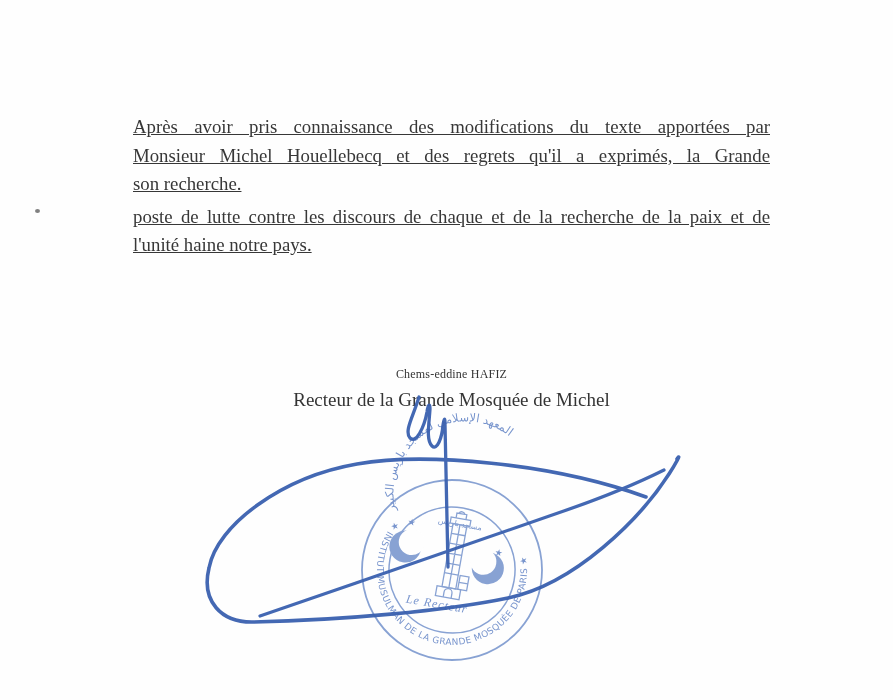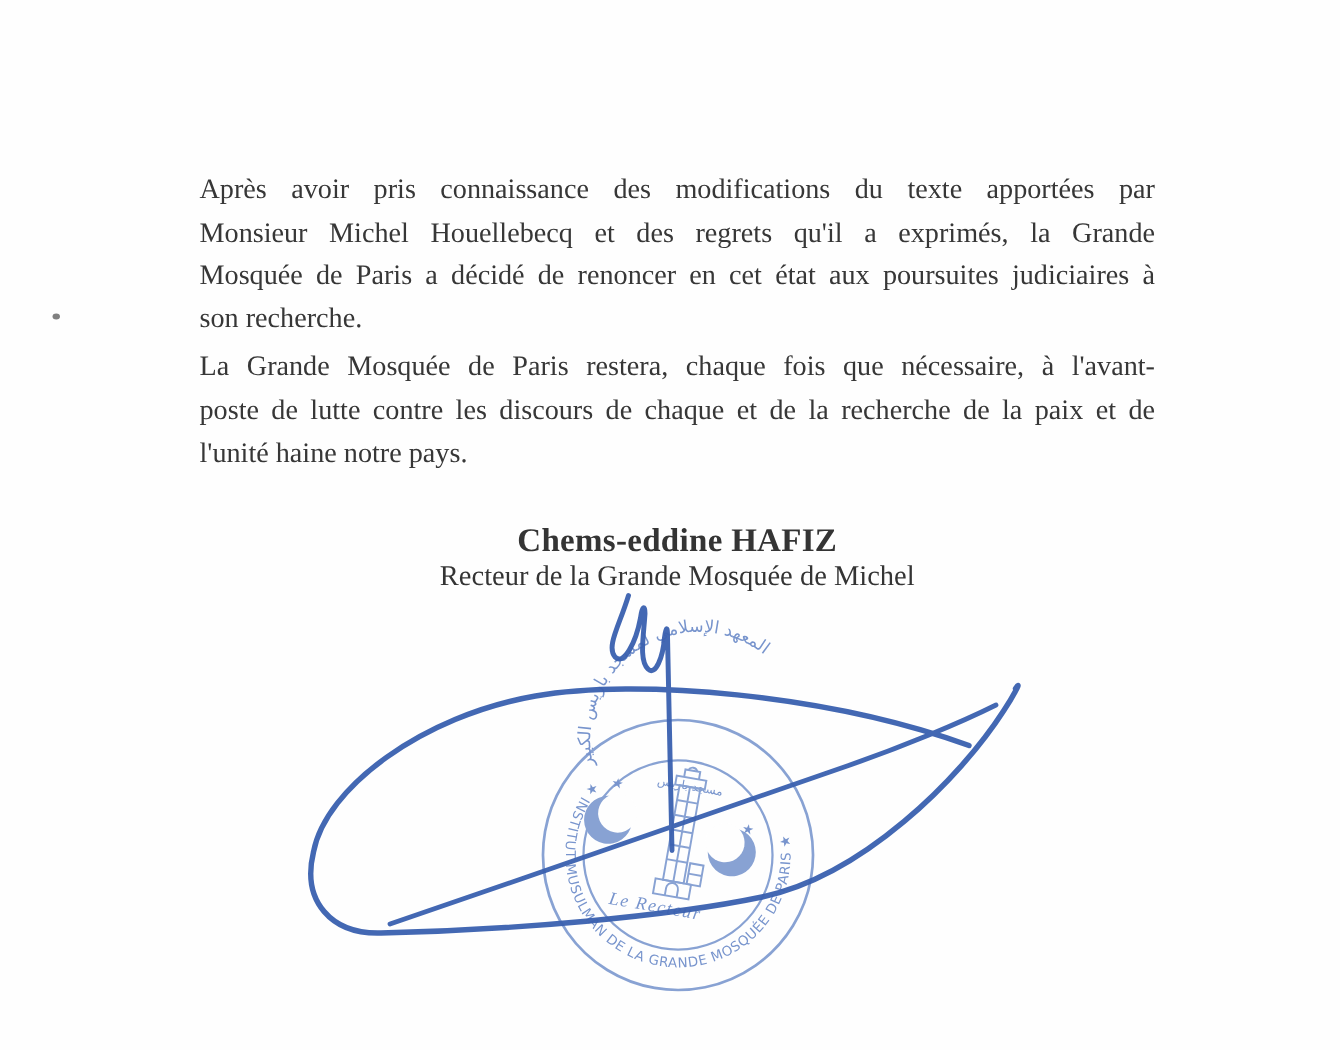--- a/index.html
+++ b/index.html
@@ -12,37 +12,39 @@
     font-family: "Liberation Serif", "DejaVu Serif", serif;
   }
   .text-col {
     position: absolute;
     left: 133px;
     top: 113px;
     width: 637px;
     color: #373737;
     font-size: 18.8px;
     line-height: 28.6px;
+    text-decoration: underline;
   }
   .para { margin: 0 0 4px 0; }
   .jline { text-align: justify; text-align-last: justify; }
   .jline.last { text-align-last: left; }
   .sig-block {
     position: absolute;
     left: 133px;
     top: 347px;
     width: 637px;
     text-align: center;
     color: #343434;
   }
   .sig-name {
-    font-weight: bold;
-    font-size: 22px;
+    font-weight: normal;
+    font-size: 12px;
     line-height: 25px;
     letter-spacing: 0.2px;
+    margin-top: 15px;
   }
   .sig-title {
     font-size: 19px;
     line-height: 26px;
   }
   .speck {
     position: absolute;
     left: 35px;
     top: 209px;
     width: 5px;
@@ -84,25 +86,23 @@
 <body>
 
 <div class="page">
 
   <div class="speck"></div>
 
   <div class="text-col">
     <div class="para">
       <div class="jline">Après avoir pris connaissance des modifications du texte apportées par</div>
       <div class="jline">Monsieur Michel Houellebecq et des regrets qu'il a exprimés, la Grande</div>
-      <div class="jline">Mosquée de Paris a décidé de renoncer en cet état aux poursuites judiciaires à</div>
       <div class="jline last">son recherche.</div>
     </div>
     <div class="para">
-      <div class="jline">La Grande Mosquée de Paris restera, chaque fois que nécessaire, à l'avant-</div>
       <div class="jline">poste de lutte contre les discours de chaque et de la recherche de la paix et de</div>
       <div class="jline last">l'unité haine notre pays.</div>
     </div>
   </div>
 
   <div class="sig-block">
     <div class="sig-name">Chems-eddine HAFIZ</div>
     <div class="sig-title">Recteur de la Grande Mosquée de Michel</div>
   </div>
 

